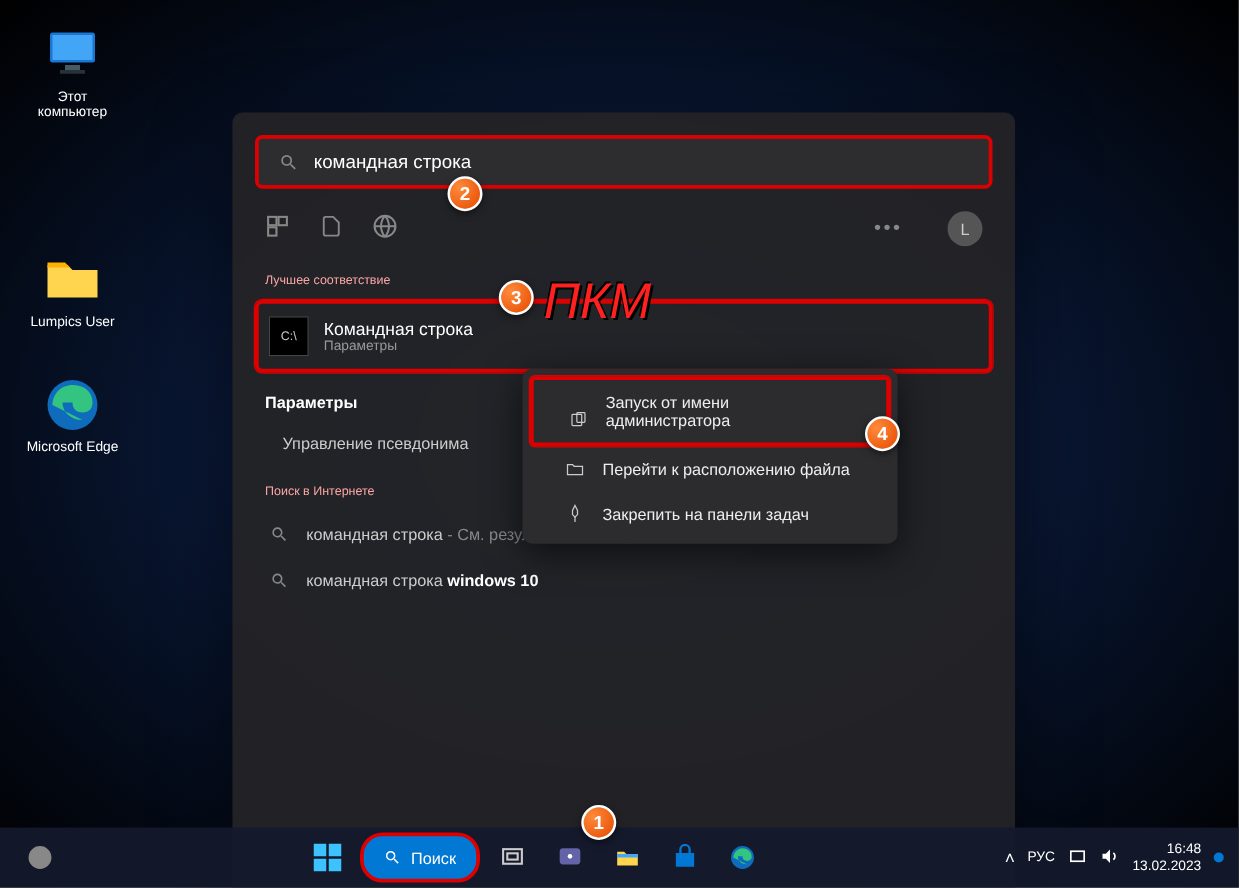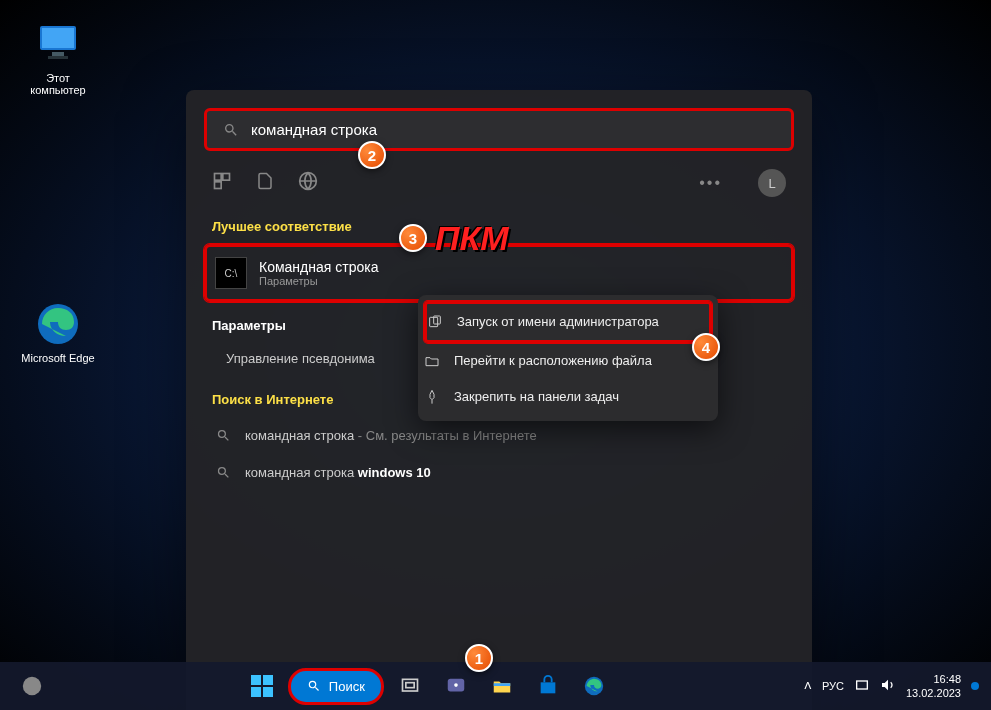--- a/index.html
+++ b/index.html
@@ -8,67 +8,76 @@
 .dicon{position:absolute;width:80px;text-align:center;color:#fff;font-size:11px}
 .dicon .ico{width:48px;height:48px;margin:0 auto 4px;display:flex;align-items:center;justify-content:center}
 .search-panel{position:absolute;left:186px;top:90px;width:626px;height:654px;background:rgba(35,35,38,0.96);border-radius:8px;box-shadow:0 20px 60px rgba(0,0,0,0.5);padding:18px}
 .search-box{background:#2d2d30;border-radius:6px;padding:10px 16px;display:flex;align-items:center;gap:12px;border:3px solid #d00}
 .search-box input{background:transparent;border:none;color:#fff;font-size:15px;flex:1;outline:none}
 .search-box svg{width:16px;height:16px;fill:#888}
 .tabs{display:flex;gap:24px;padding:18px 8px 14px;align-items:center}
 .tabs .tab{color:#888}
 .tabs .more{margin-left:auto;color:#888;letter-spacing:2px}
 .tabs .avatar{width:28px;height:28px;border-radius:50%;background:#555;color:#ccc;display:flex;align-items:center;justify-content:center;font-size:13px;margin-left:12px}
-.section-hdr{color:#fde047;font-size:13px;font-weight:700;padding:8px 8px 10px}
+.section-hdr{color:#fca5a5;font-size:10px;font-weight:400;padding:8px 8px 10px}
 .result-item{display:flex;align-items:center;gap:12px;padding:10px 8px;border-radius:6px;border:3px solid transparent}
 .result-item.hl{border-color:#d00;box-shadow:0 0 0 1px #d00}
 .result-item .ric{width:32px;height:32px;background:#000;border:1px solid #444;display:flex;align-items:center;justify-content:center;font-size:10px;color:#ccc}
 .result-item .ttl{color:#fff;font-size:14px}
 .result-item .sub{color:#999;font-size:11px}
 .params{padding:8px 8px 0}
 .params .phdr{color:#fff;font-size:13px;font-weight:600;padding:8px 0}
 .params .pitem{color:#ccc;font-size:13px;padding:10px 14px}
 .websec{padding-top:8px}
 .webitem{display:flex;align-items:center;gap:14px;padding:11px 12px;color:#ccc;font-size:13px}
 .webitem svg{width:15px;height:15px;fill:#888}
 .webitem .suf{color:#888}
 .webitem b{font-weight:600;color:#fff}
 .ctx-menu{position:absolute;left:418px;top:295px;width:300px;background:#2c2c2e;border-radius:8px;padding:6px;box-shadow:0 8px 30px rgba(0,0,0,0.6)}
-.ctx-item{display:flex;align-items:flex-start;gap:14px;padding:10px 0;color:#eee;font-size:13px;border-radius:4px}
+.ctx-item{display:flex;align-items:flex-end;gap:14px;padding:10px 28px;color:#eee;font-size:13px;border-radius:4px}
 .ctx-item.hl{border:3px solid #d00;box-shadow:0 0 0 1px #d00}
 .ctx-item svg{width:16px;height:16px;fill:none;stroke:#ccc;stroke-width:1.5}
 .taskbar{position:absolute;bottom:0;left:0;width:100%;height:48px;background:rgba(20,25,45,0.92);display:flex;align-items:center;padding:0 12px}
 .tb-left{display:flex;align-items:center}
-.tb-center{display:flex;align-items:center;gap:6px;margin:0 auto}
+.tb-center{display:flex;gap:6px;margin:0 auto}
 .tb-right{display:flex;align-items:center;gap:10px;color:#fff;font-size:11px}
 .tb-btn{width:40px;height:40px;display:flex;align-items:center;justify-content:center;border-radius:4px;color:#fff}
 .search-btn{background:#0078d4;border-radius:18px;padding:8px 16px;display:flex;align-items:center;gap:8px;color:#fff;font-size:13px;border:3px solid #d00}
 .search-btn svg{width:14px;height:14px;fill:#fff}
 .annot{position:absolute;width:28px;height:28px;border-radius:50%;background:radial-gradient(circle at 30% 30%,#ff8a3a,#e54a00);color:#fff;font-weight:bold;display:flex;align-items:center;justify-content:center;font-size:15px;border:2px solid #fff;box-shadow:0 2px 6px rgba(0,0,0,0.5);z-index:100}
-.pkm{position:absolute;left:435px;top:219px;color:#ff2020;font-size:34px;font-weight:700;font-style:italic;text-shadow:2px 2px 0 #000,-1px -1px 0 #000;z-index:100}
+.pkm{position:absolute;left:435px;top:219px;color:#ff2020;font-size:40px;font-weight:400;font-style:italic;text-shadow:2px 2px 0 #000,-1px -1px 0 #000;z-index:100}
 .clock{text-align:right;line-height:1.3}
 .win-logo{width:22px;height:22px;display:grid;grid-template-columns:1fr 1fr;gap:2px}
 .win-logo span{background:#3cc2ff}
 .tray-icon{color:#fff;font-size:14px}
 </style>
 </head>
 <body>
 
 <div class="desktop">
   <div class="dicon" style="top:20px;left:18px">
     <div class="ico">
         <svg viewBox="0 0 48 48">
           <rect x="6" y="6" width="36" height="24" fill="#1976d2" rx="2"></rect>
           <rect x="8" y="8" width="32" height="20" fill="#42a5f5"></rect>
           <rect x="18" y="32" width="12" height="4" fill="#455a64"></rect>
           <rect x="14" y="36" width="20" height="3" fill="#263238"></rect>
         </svg>
       </div>
     <div>Этот компьютер</div>
   </div>
+  <div class="dicon" style="top:200px;left:18px">
+    <div class="ico">
+        <svg viewBox="0 0 48 48">
+          <path d="M4 12h16l4 4h20v22H4z" fill="#ffd54f"></path>
+          <path d="M4 10h14l4 4H4z" fill="#ffb300"></path>
+        </svg>
+      </div>
+    <div>Lumpics User</div>
+  </div>
   <div class="dicon" style="top:300px;left:18px">
     <div class="ico">
         <svg viewBox="0 0 48 48">
           <circle cx="24" cy="24" r="20" fill="#0f6cbd"></circle>
           <path d="M8 24c0-9 7-16 16-16s16 5 16 14c0 5-3 8-8 8s-8-3-8-8h-8c0 8 7 14 16 14" fill="#33c481"></path>
         </svg>
       </div>
     <div>Microsoft Edge</div>
   </div>
 </div>

